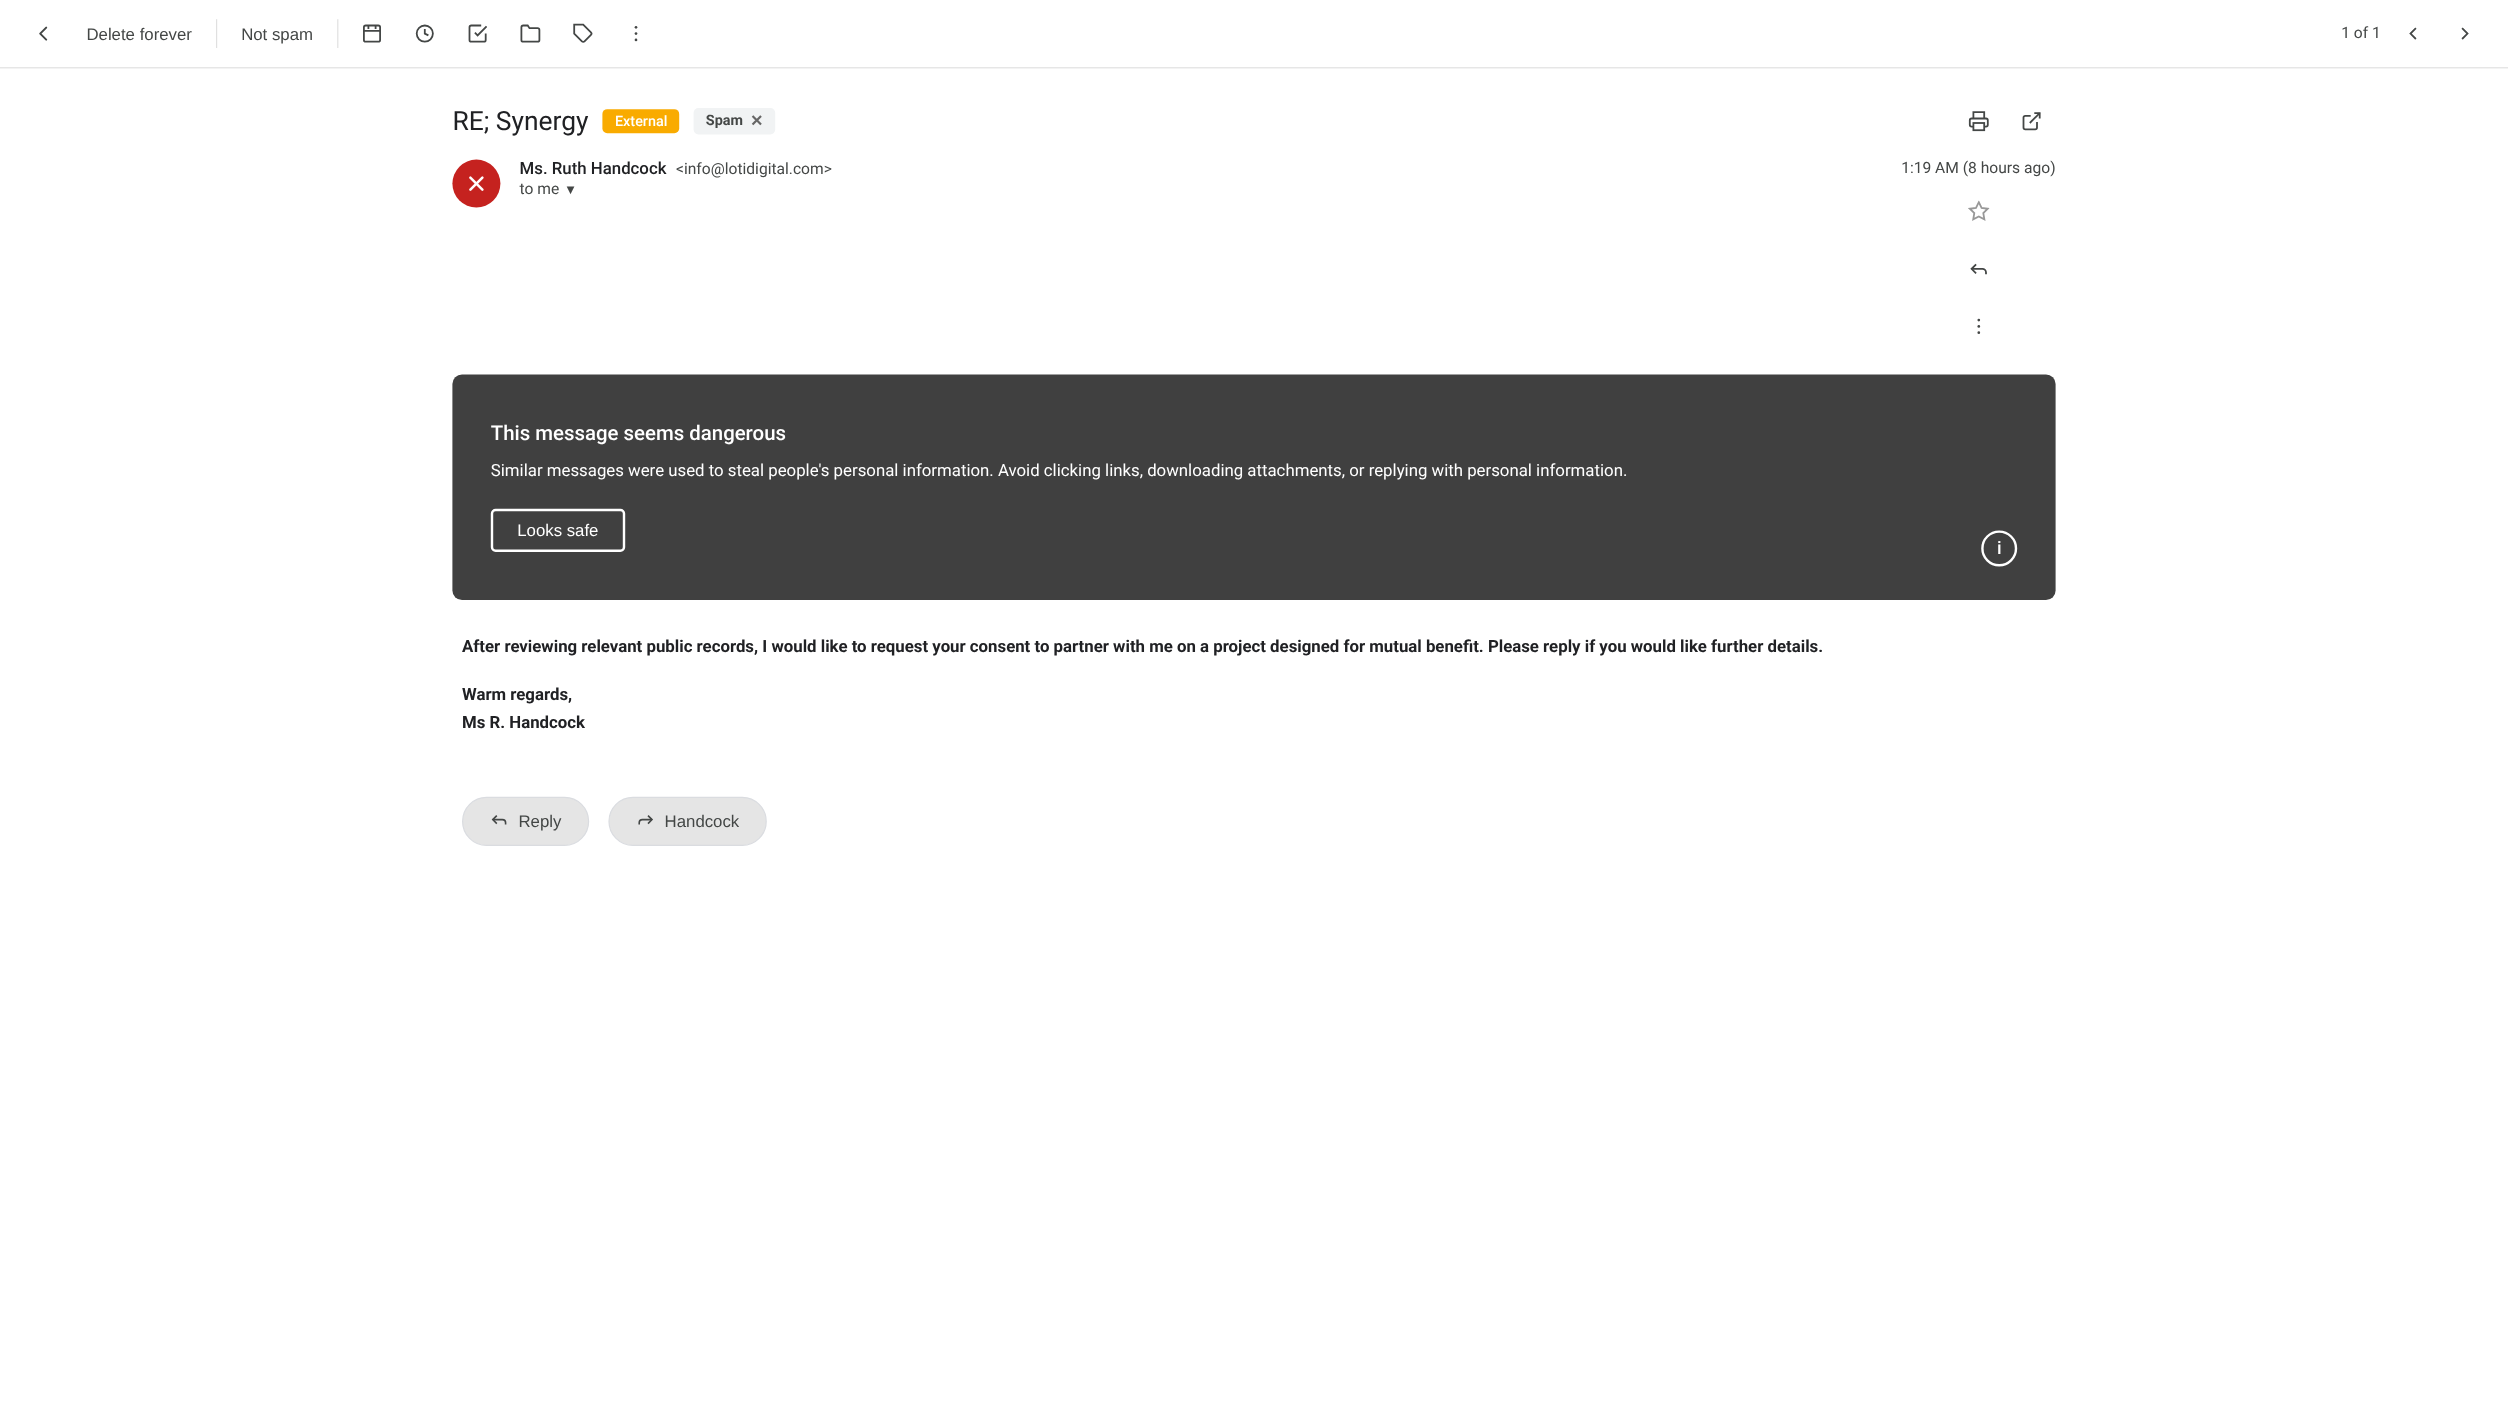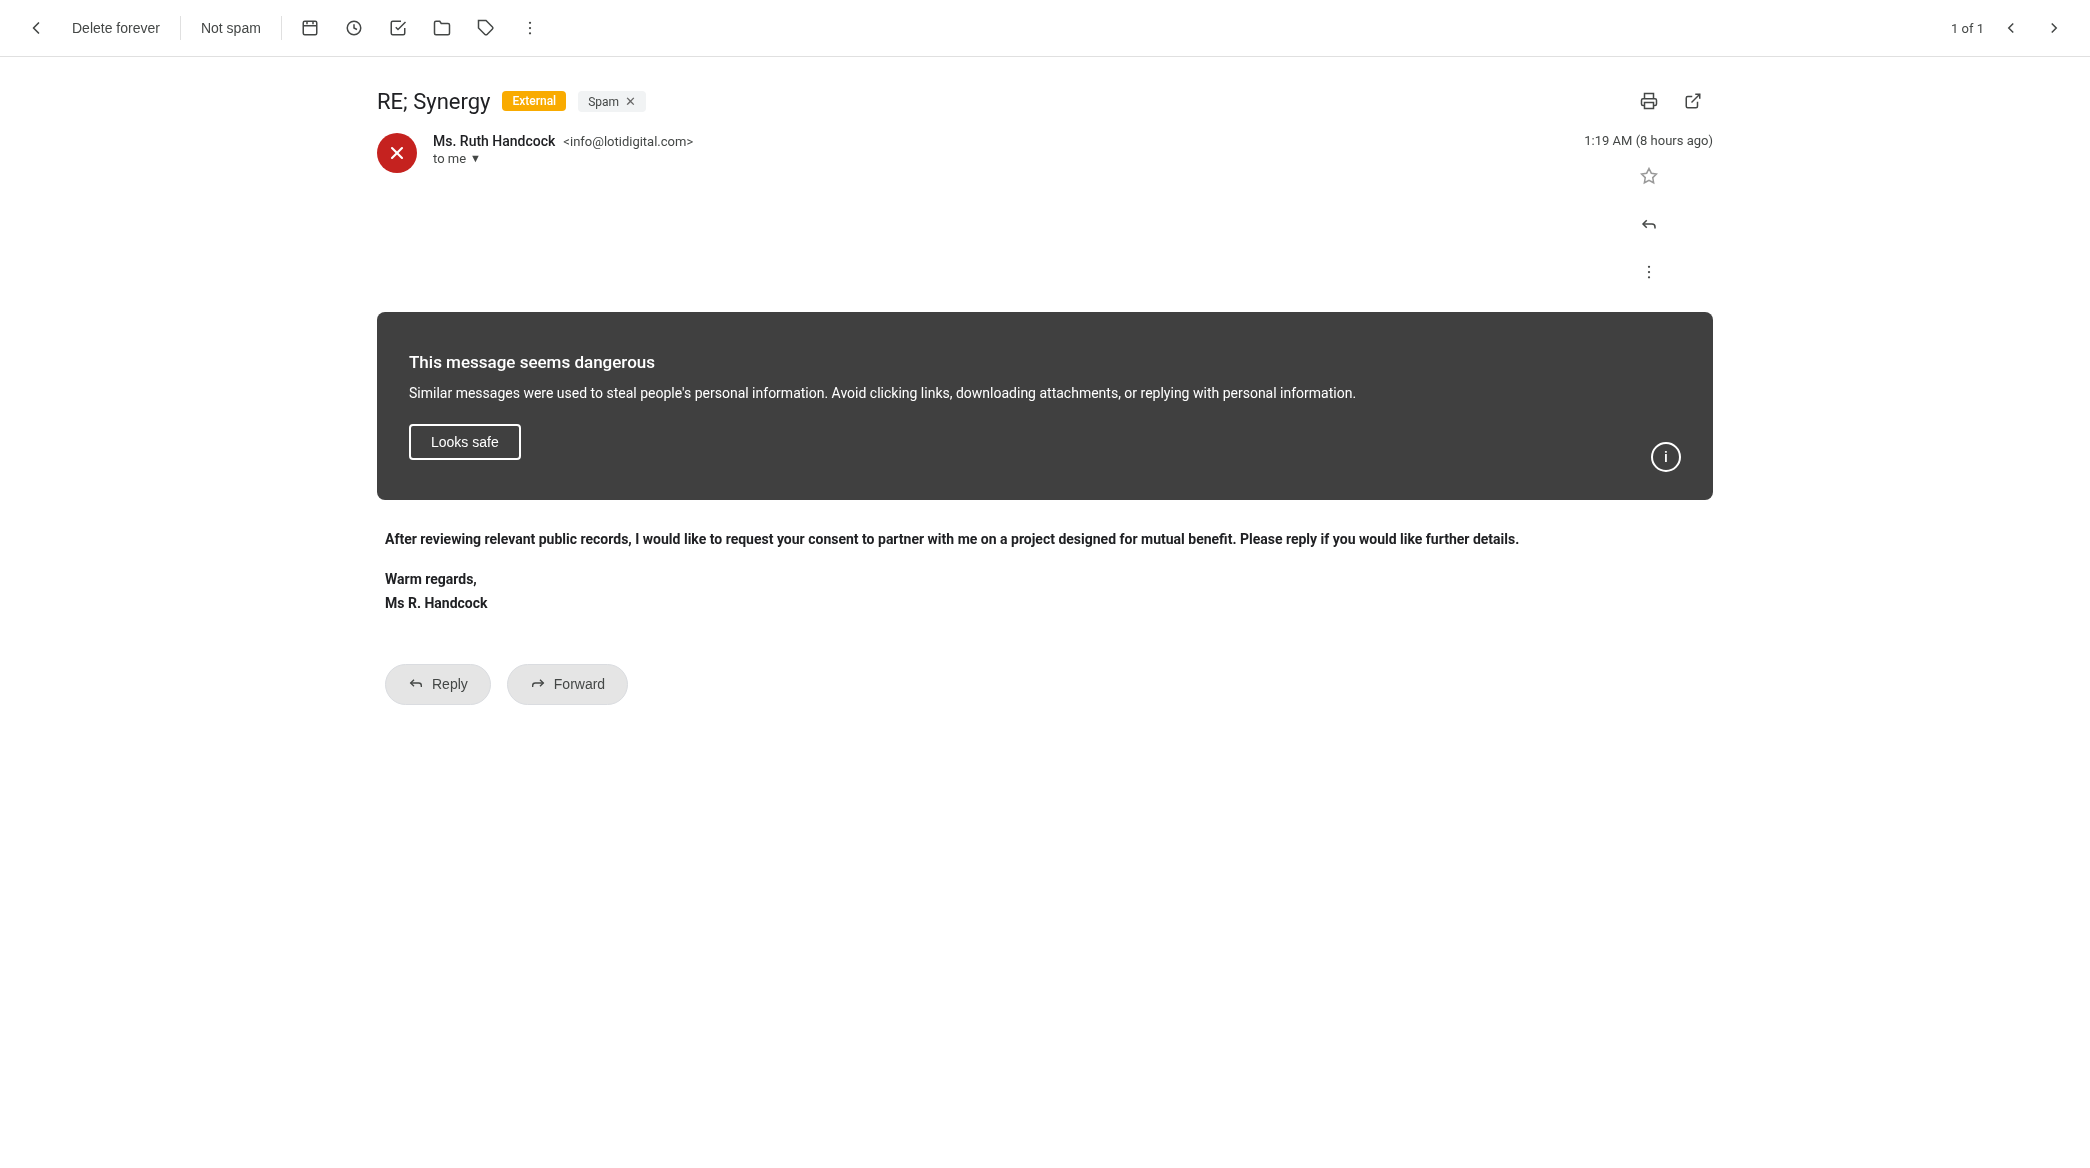--- a/index.html
+++ b/index.html
@@ -92,25 +92,25 @@
       font-size: 12px;
       font-weight: 500;
       padding: 3px 10px;
       border-radius: 4px;
       white-space: nowrap;
     }
     .badge-spam {
       background: #f1f3f4;
       color: #444746;
       font-size: 12px;
-      font-weight: 400;
+      font-weight: 700;
       padding: 3px 10px;
       border-radius: 4px;
       display: flex;
-      align-items: flex-end;
+      align-items: flex-start;
       gap: 6px;
       white-space: nowrap;
     }
     .badge-spam .close-x {
       cursor: pointer;
       font-size: 13px;
       color: #666;
     }
     .subject-actions {
       margin-left: auto;
@@ -430,17 +430,17 @@
       </span>
       <span>Reply</span>
     </button>
     <button class="action-btn">
       <span>
         <svg width="16" height="16" viewBox="0 0 24 24" fill="none" stroke="currentColor" stroke-width="2">
           <polyline points="15 17 20 12 15 7"></polyline>
             <path d="M4 18v-2a4 4 0 0 1 4-4h12"></path>
         </svg>
       </span>
-      <span>Forward</span>
+      <span>Handcock</span>
     </button>
   </div>
 
 </div>
 
 </body></html>

